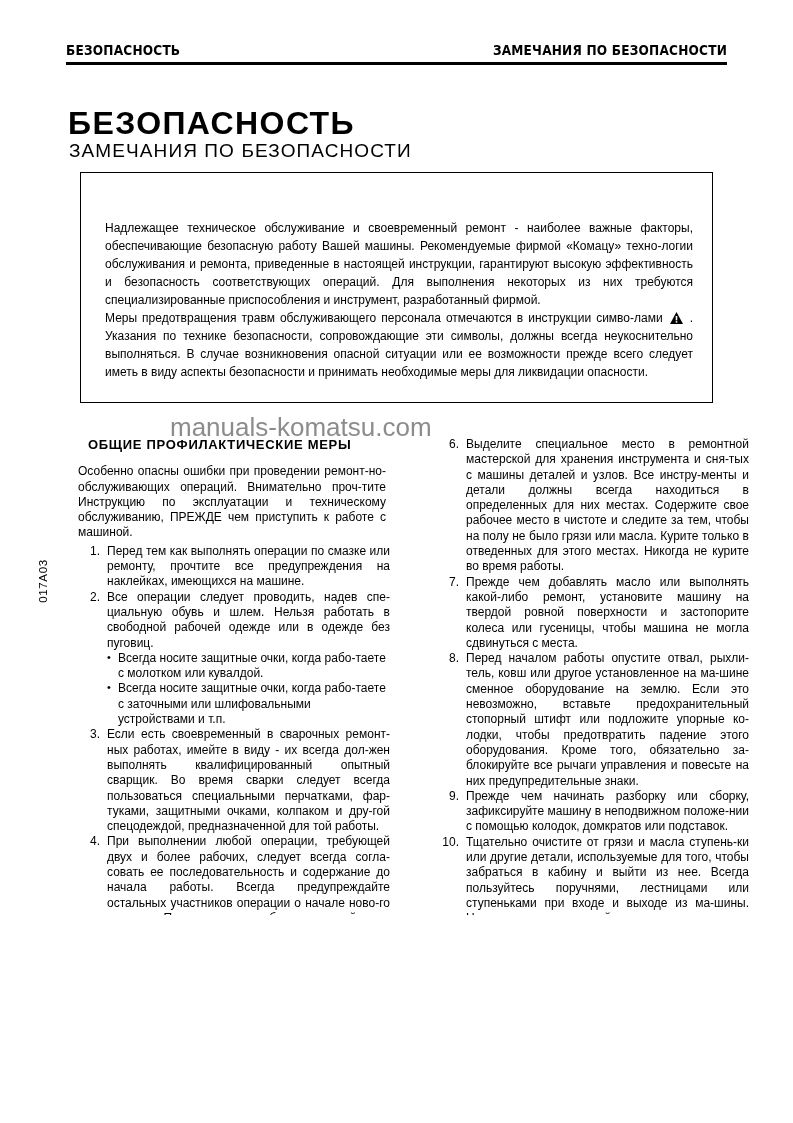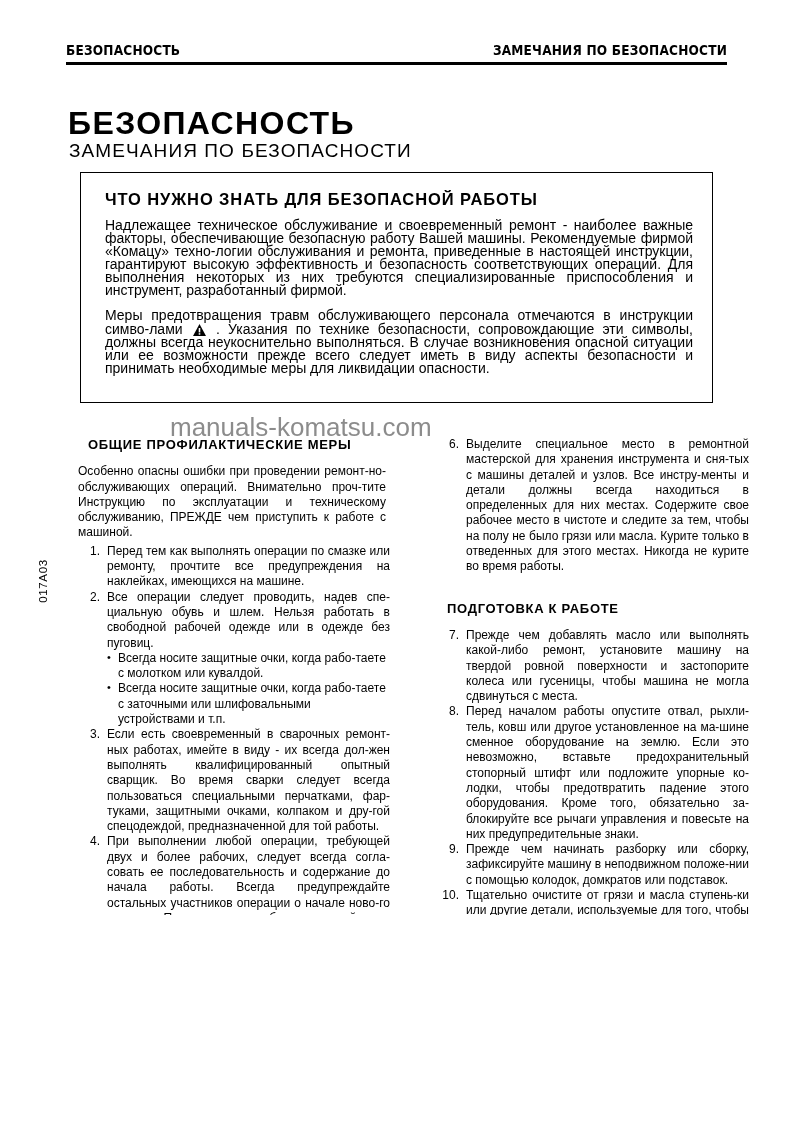--- a/index.html
+++ b/index.html
@@ -73,22 +73,22 @@
     left: 105px;
     top: 190px;
     font-size: 16.5px;
     font-weight: bold;
     letter-spacing: 0.9px;
   }
   .notice-p {
     position: absolute;
     left: 105px;
     width: 588px;
-    font-size: 14px;
-    line-height: 13px;
+    font-size: 12px;
+    line-height: 18px;
     text-align: justify;
   }
   .notice-p1 { top: 219px; }
   .notice-p2 { top: 309px; }
 
   .warn-tri {
     display: inline-block;
     width: 13px;
     height: 12px;
     position: relative;
@@ -215,21 +215,20 @@
   <div class="run-head">
     <span>БЕЗОПАСНОСТЬ</span>
     <span>ЗАМЕЧАНИЯ ПО БЕЗОПАСНОСТИ</span>
   </div>
   <div class="run-head-rule"></div>
 
   <div class="doc-title">БЕЗОПАСНОСТЬ</div>
   <div class="doc-subtitle">ЗАМЕЧАНИЯ ПО БЕЗОПАСНОСТИ</div>
 
   <div class="notice"></div>
-  <div class="notice-head">ЧТО НУЖНО ЗНАТЬ ДЛЯ БЕЗОПАСНОЙ РАБОТЫ</div>
   <div class="notice-p notice-p1">Надлежащее техническое обслуживание и своевременный ремонт - наиболее важные  факторы, обеспечивающие безопасную работу Вашей машины. Рекомендуемые фирмой «Комацу» техно-логии обслуживания и ремонта, приведенные в настоящей инструкции, гарантируют высокую эффективность и безопасность соответствующих операций. Для выполнения некоторых из них требуются специализированные приспособления и инструмент, разработанный фирмой.</div>
   <div class="notice-p notice-p2">
     <span>Меры предотвращения травм обслуживающего персонала отмечаются в инструкции  симво-лами</span>
     <span class="warn-tri">
       <svg width="13" height="12" viewBox="0 0 13 12" aria-hidden="true">
         <polygon points="6.5,0 13,12 0,12" fill="#000"></polygon>
         <rect x="5.7" y="4" width="1.6" height="4.4" fill="#fff"></rect>
         <rect x="5.7" y="9.2" width="1.6" height="1.5" fill="#fff"></rect>
       </svg>
     </span>
@@ -277,21 +276,20 @@
     </ol>
   </div>
 
   <div class="col col-right">
     <ol class="items">
       <li>
         <span class="num">6.</span>
         <span class="txt">Выделите специальное место в ремонтной мастерской для хранения инструмента и сня-тых с машины деталей и узлов. Все инстру-менты и детали должны всегда находиться в определенных для них местах. Содержите свое рабочее место в чистоте и следите за тем, чтобы на полу не было грязи или масла. Курите только в отведенных для этого местах. Никогда не курите во время работы.</span>
       </li>
     </ol>
-    <div class="sec-head spaced">ПОДГОТОВКА К РАБОТЕ</div>
     <ol class="items">
       <li>
         <span class="num">7.</span>
         <span class="txt">Прежде чем добавлять масло или выполнять какой-либо ремонт, установите машину на твердой ровной поверхности и застопорите колеса или гусеницы, чтобы машина не могла сдвинуться с места.</span>
       </li>
       <li>
         <span class="num">8.</span>
         <span class="txt">Перед началом работы опустите отвал, рыхли-тель, ковш или другое установленное на ма-шине сменное оборудование на землю. Если это невозможно, вставьте предохранительный стопорный штифт или подложите упорные ко-лодки, чтобы предотвратить падение этого оборудования. Кроме того, обязательно за-блокируйте все рычаги управления и повесьте на них предупредительные знаки.</span>
       </li>
       <li>

